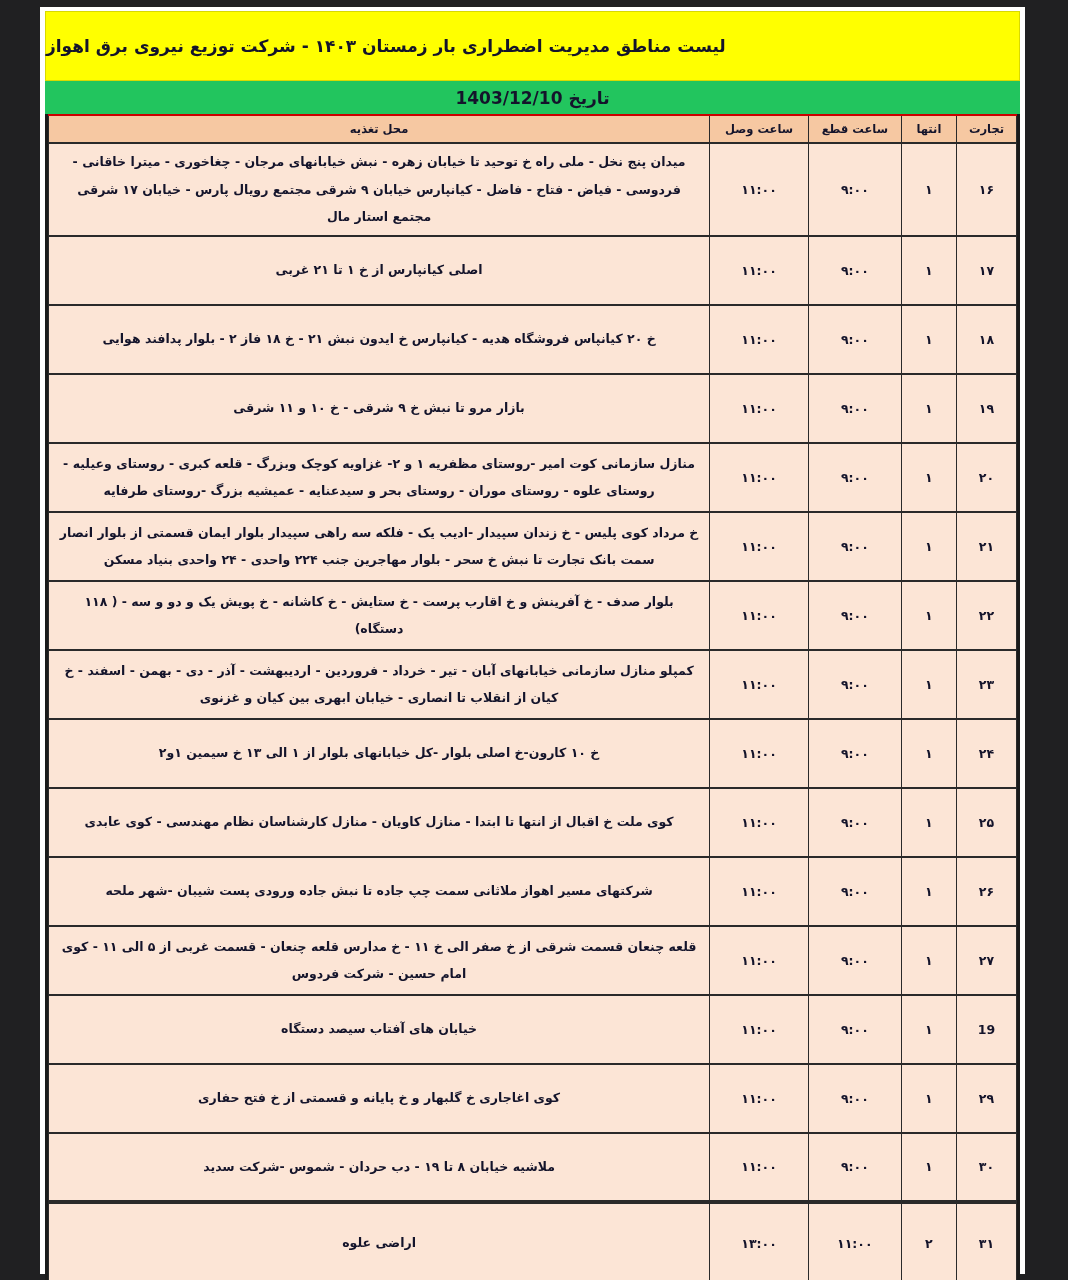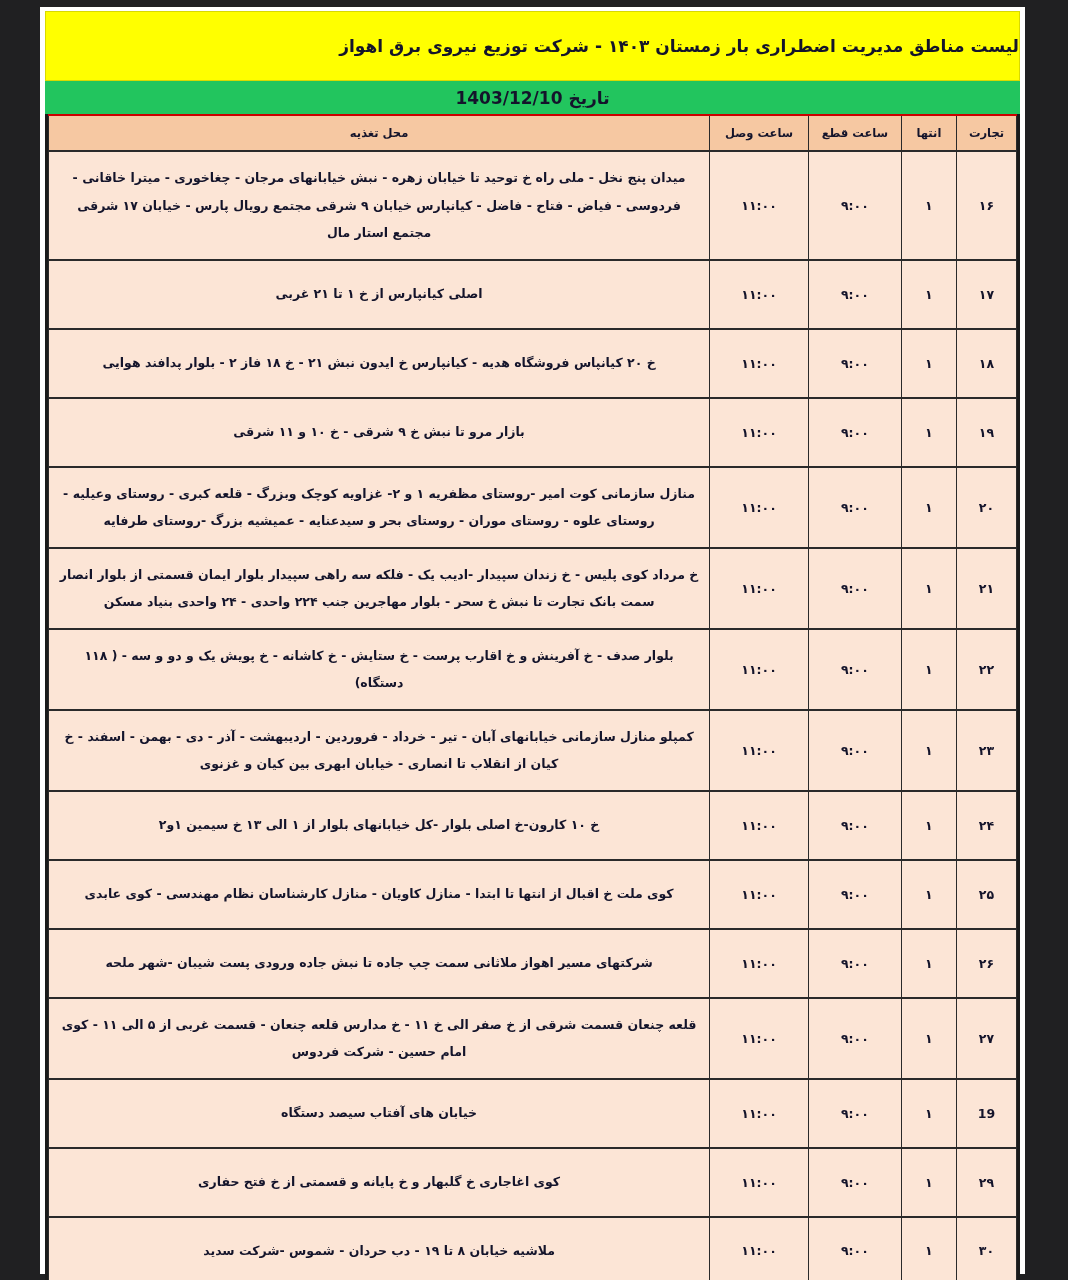--- a/index.html
+++ b/index.html
@@ -14,21 +14,21 @@
     position:absolute;
     left:40px;top:7px;
     width:985px;height:1267px;
     background:#ffffff;
     box-sizing:border-box;
     padding:4px 5px;
   }
   .title-band{
     background:#ffff00;
     height:70px;
-    display:flex;align-items:center;justify-content:flex-start;
+    display:flex;align-items:center;justify-content:flex-end;
     border:1px solid #d9d900;
     box-sizing:border-box;
   }
   .title-band span{
     color:#14142b;
     font-weight:bold;
     font-size:17px;
   }
   .date-band{
     background:#22c55e;
@@ -58,34 +58,34 @@
     border-left-width:1.5px;
     border-right-width:1.5px;
     text-align:center;
     vertical-align:middle;
     color:#14142b;
     font-weight:bold;
     box-sizing:border-box;
   }
   thead th{
     background:#f6c8a2;
-    height:36px;
+    height:28px;
     font-size:11.5px;
     border-top:2px solid #cc0000;
     margin-left:16px;
   }
   tbody td{
     background:#fce5d6;
     font-size:12.5px;
   }
   tbody tr{height:69px;}
   tbody tr:last-child{height:82px;}
   tbody tr:last-child td{border-top-width:4px;}
   td.loc{
-    padding:12px 10px;
+    padding:4px 10px;
     line-height:2.2;
   }
   col.c-row{width:6.2%;}
   col.c-block{width:5.7%;}
   col.c-cut{width:9.6%;}
   col.c-rec{width:10.2%;}
   col.c-loc{width:68.3%;}
 </style>
 </head>
 <body>

